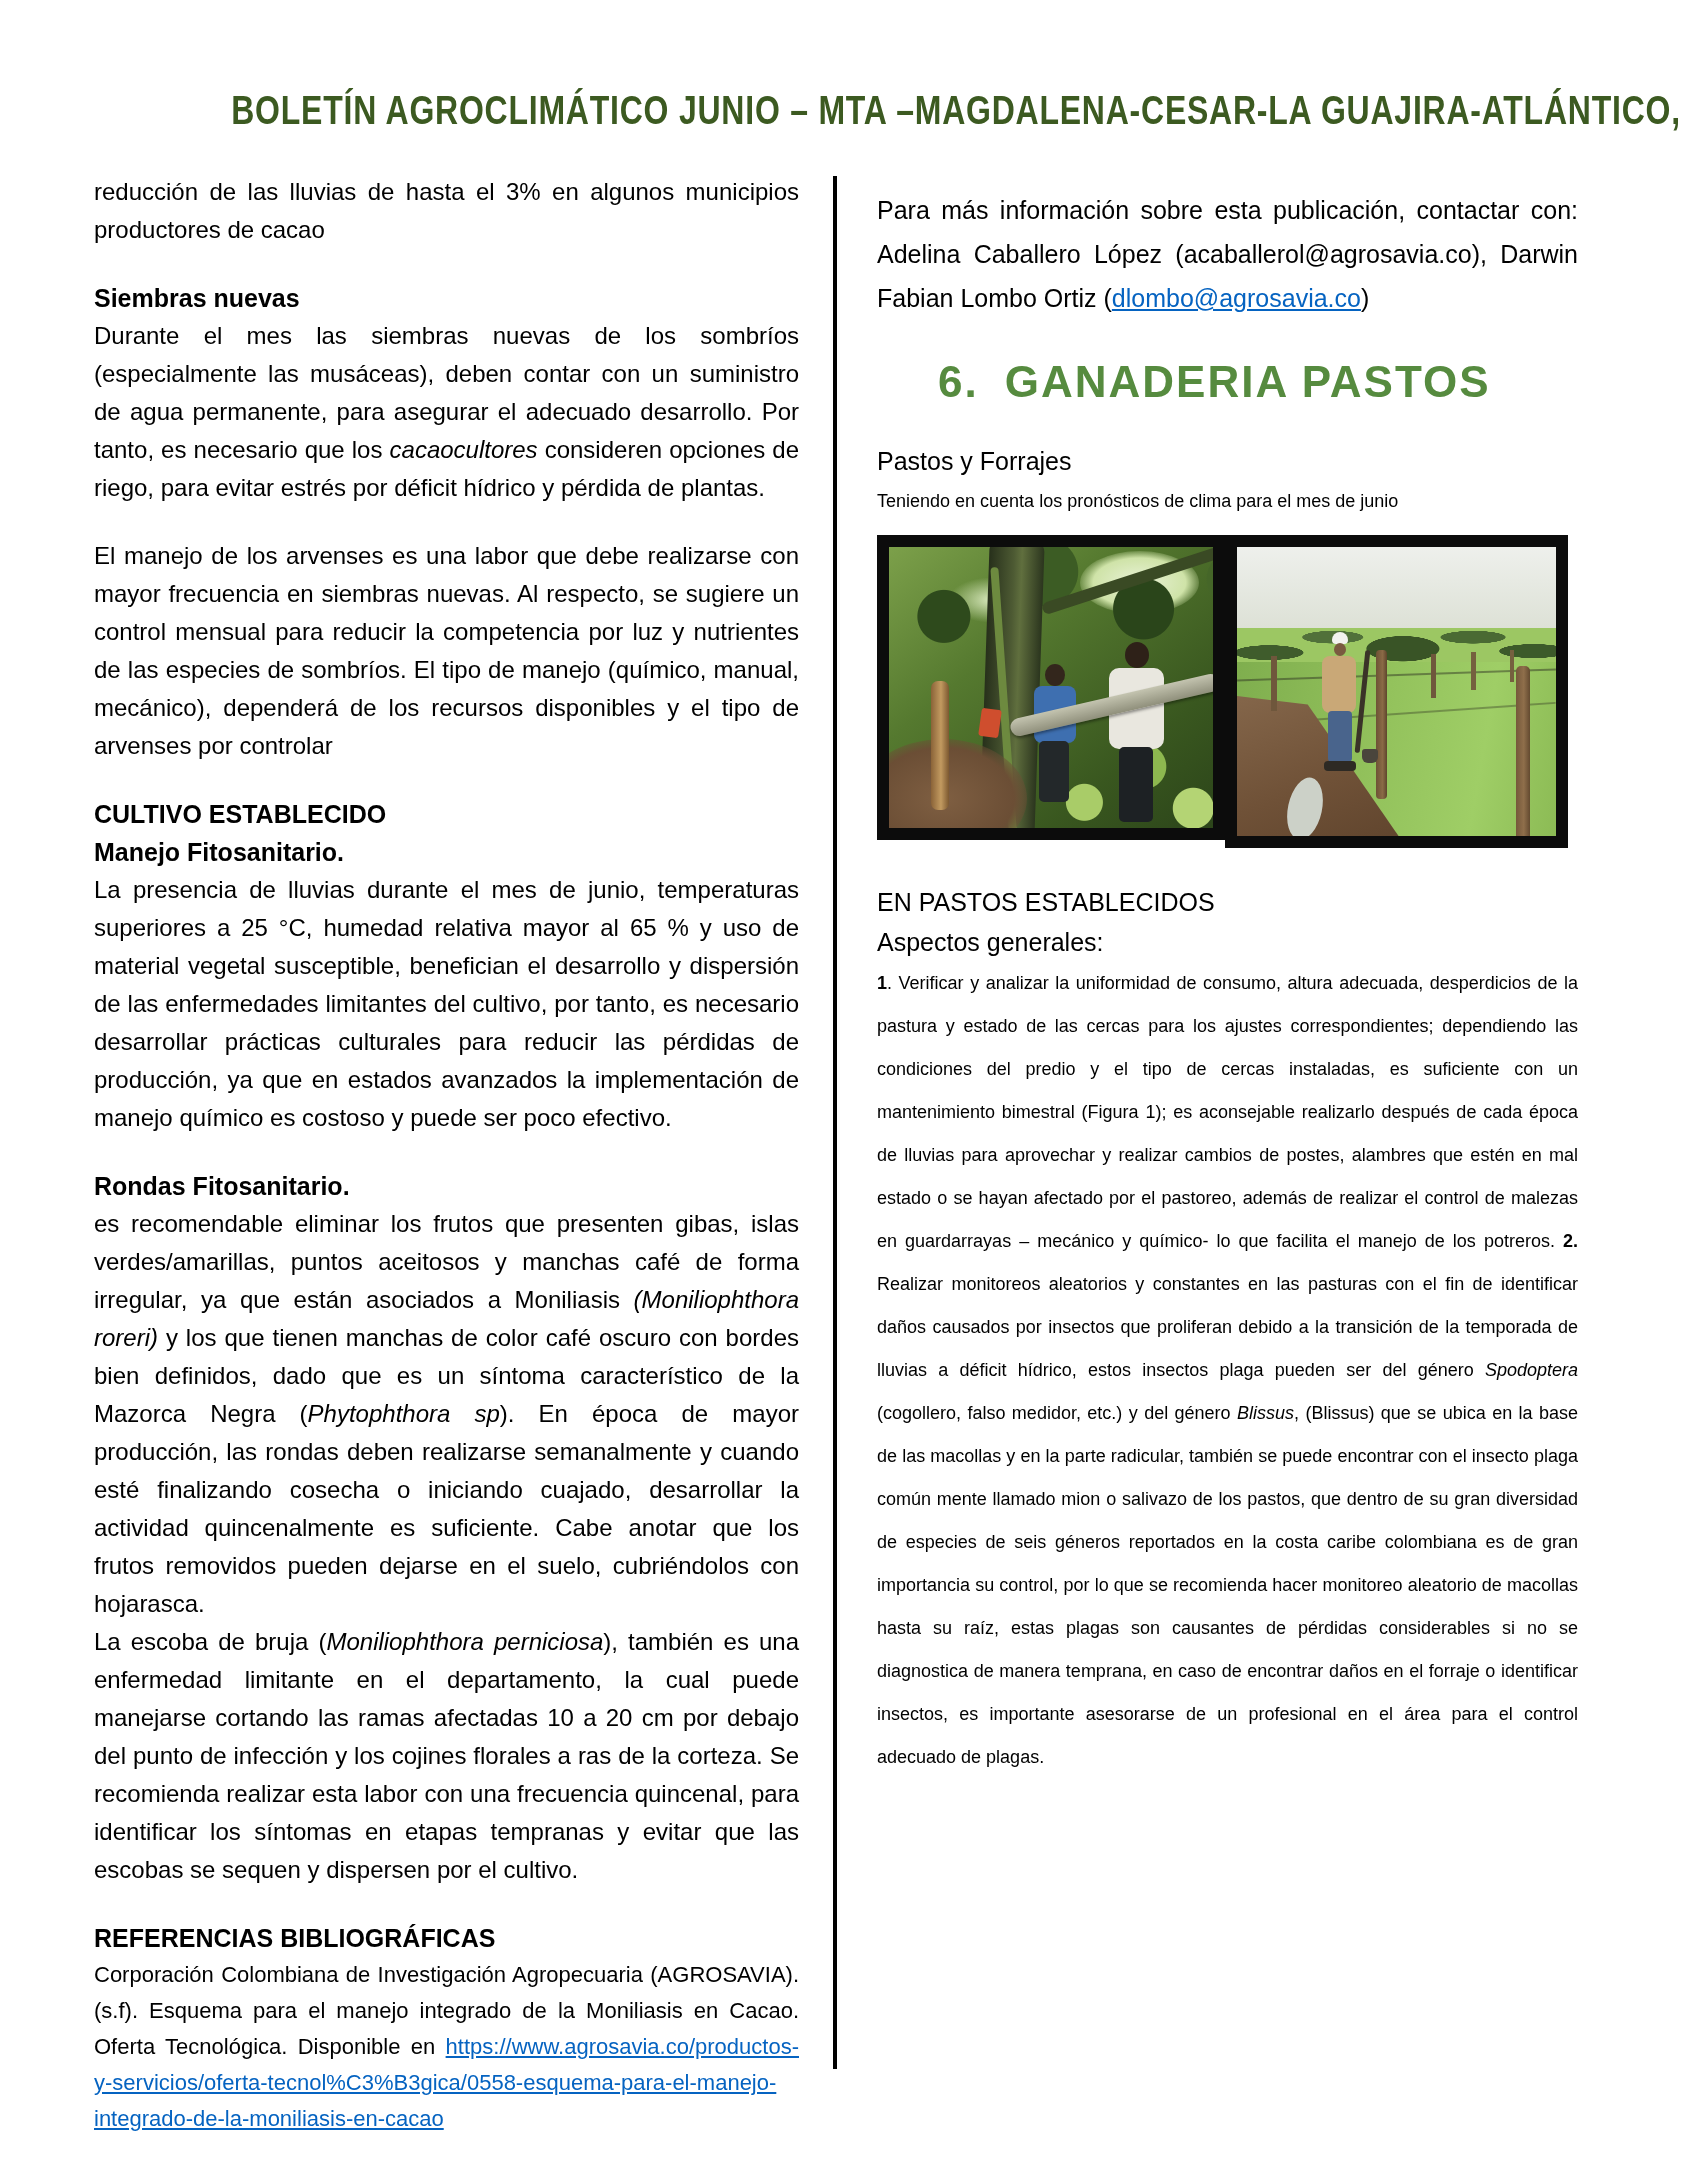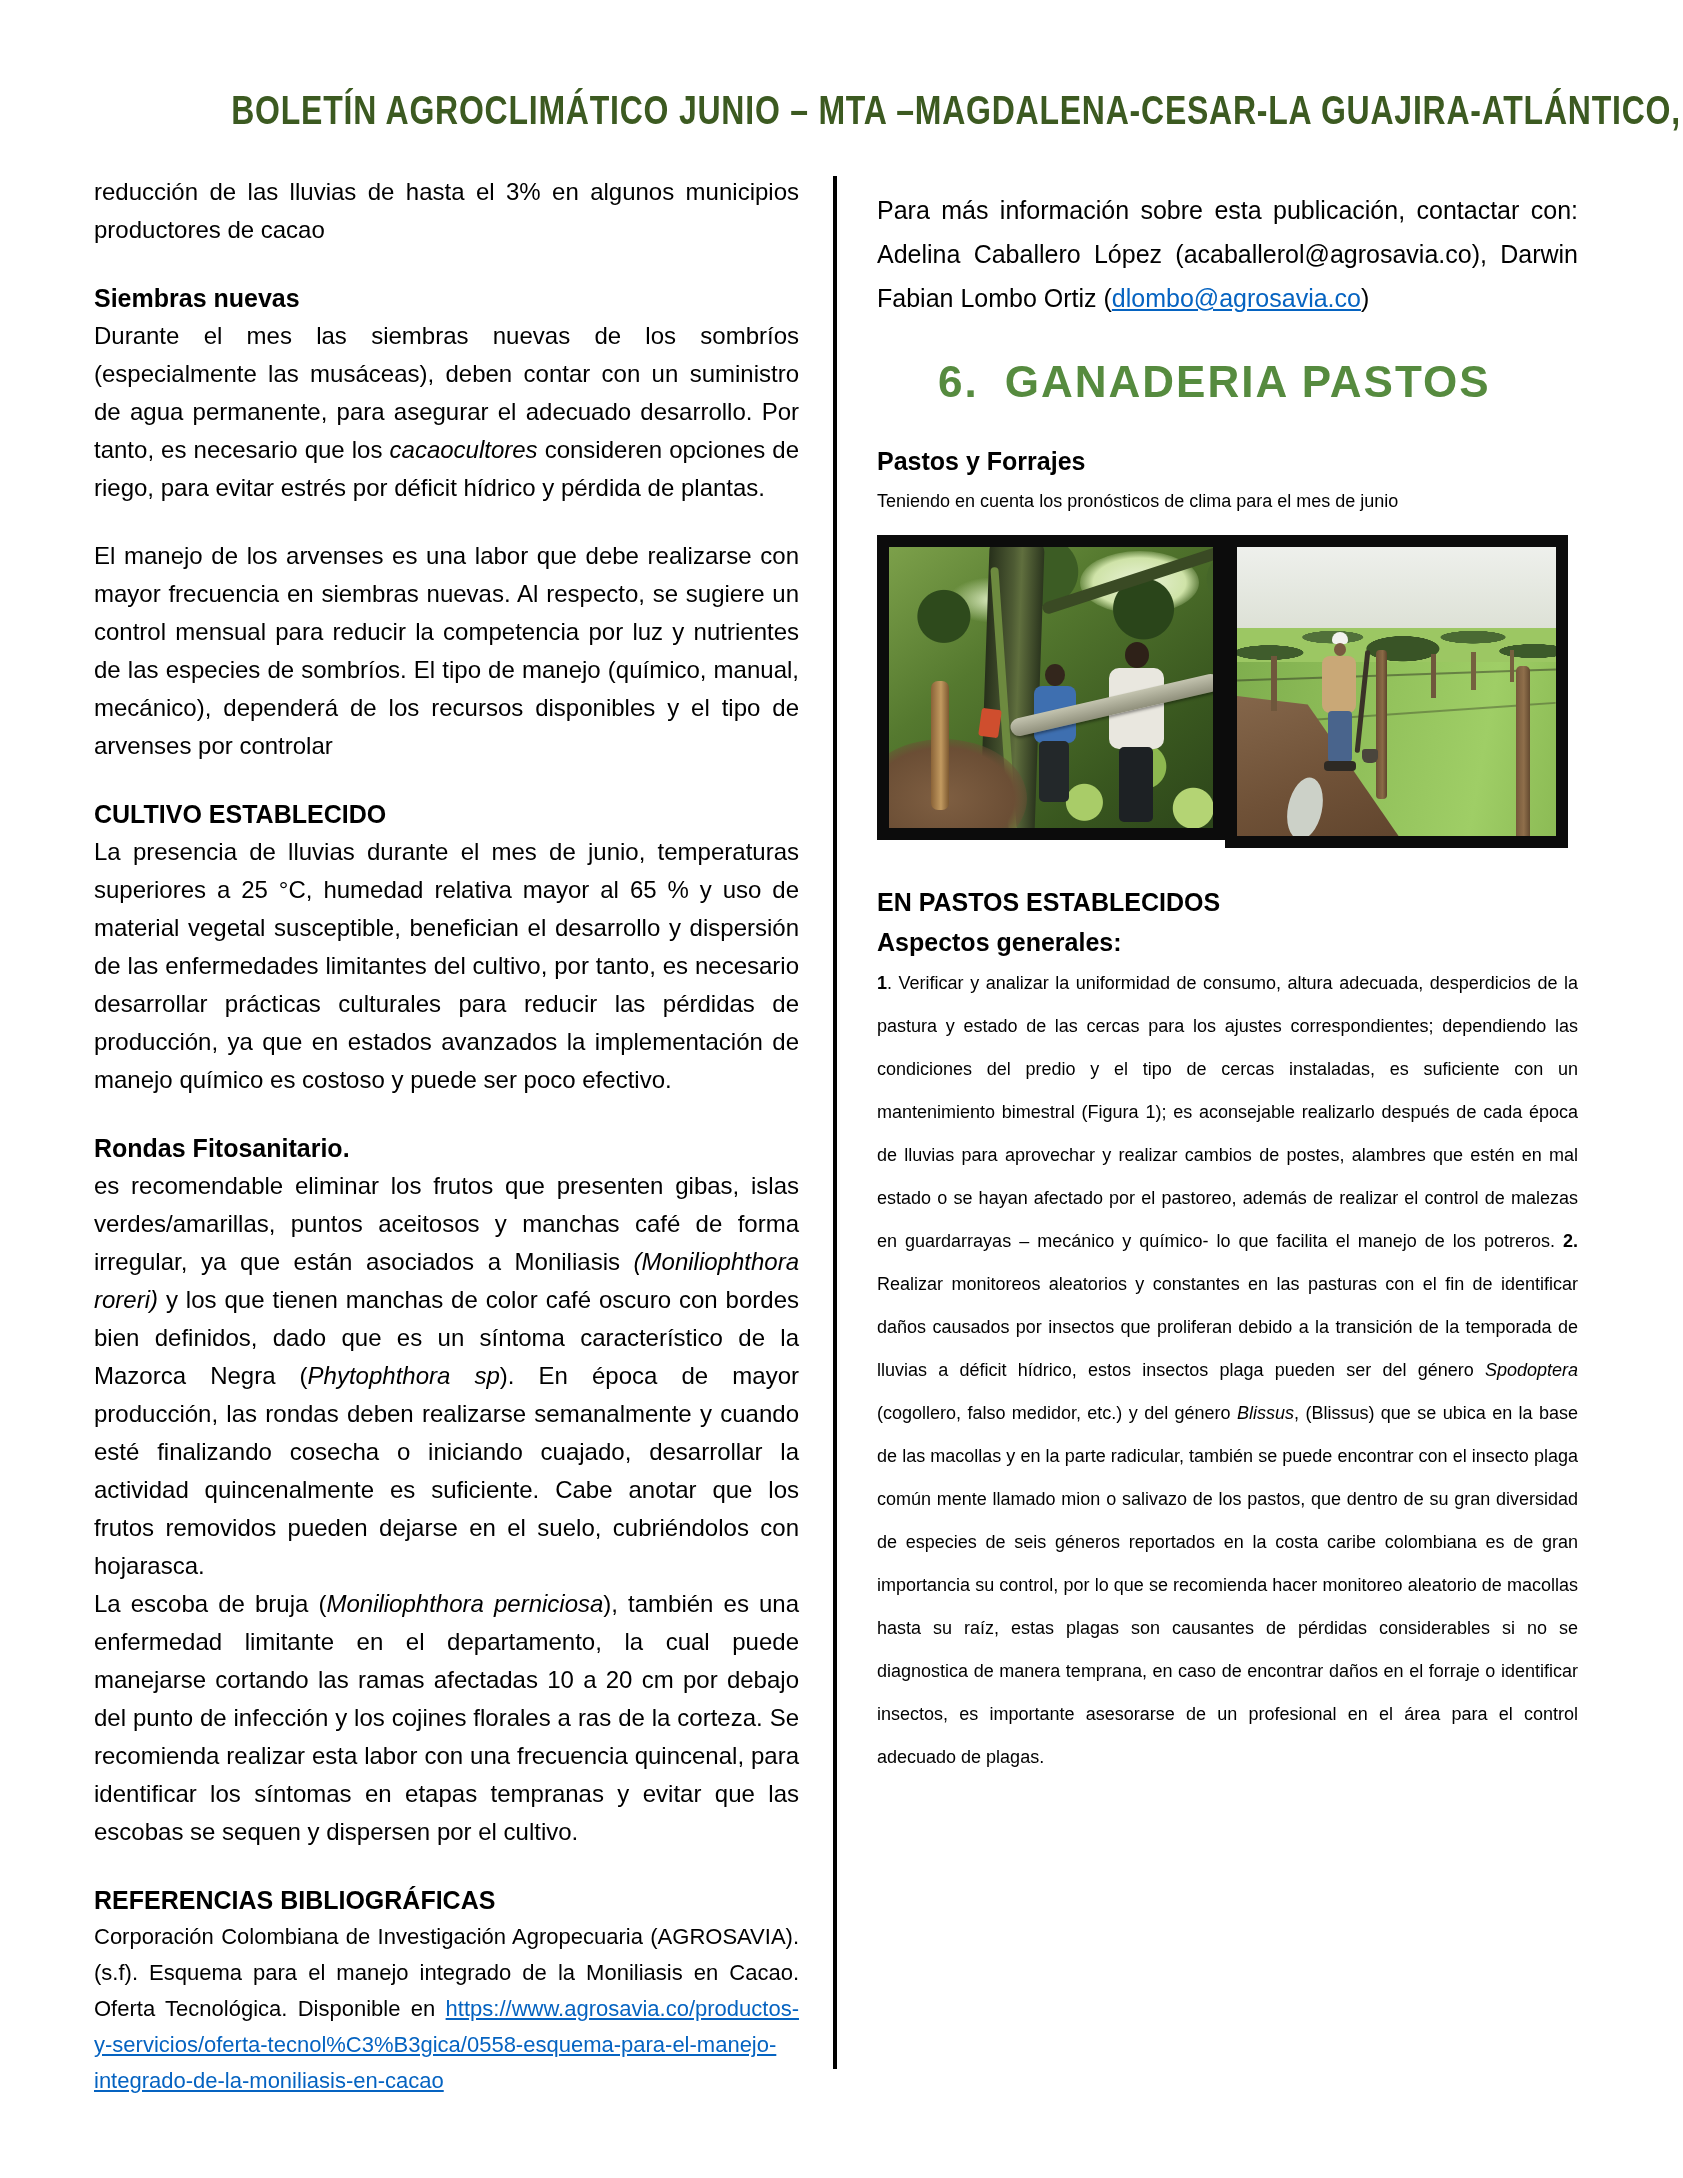--- a/index.html
+++ b/index.html
@@ -20,21 +20,21 @@
   .col-left{position:absolute;left:94px;top:173px;width:705px;}
   .col-right{position:absolute;left:877px;top:172px;width:701px;}
   .col-left p,.col-right p{margin:0;text-align:justify;}
   .col-left p{font-size:24px;line-height:38px;}
   .col-left h3{margin:0;font-size:25px;line-height:38px;font-weight:700;}
   .mt-g{margin-top:30px !important;}
   .small{font-size:22px !important;line-height:36px !important;}
   .contact{font-size:25px;line-height:44px;margin-top:16px !important;}
   .rbody{font-size:18px;line-height:43px;}
   .caption{font-size:23px;line-height:38px;text-align:left !important;margin-top:18px !important;}
-  .col-right h3{margin:0;font-size:25px;line-height:40px;font-weight:700;}
+  .col-right h3{margin:0;font-size:25px;line-height:40px;font-weight:400;}
   .col-right .h-gap{margin-top:34px;}
   .green-h{
     margin:36px 0 0 61px;font-size:44px;line-height:51px;font-weight:700;
     color:var(--grn,#568b3f);letter-spacing:2px;
   }
   .green-h .num{margin-right:26px;}
   .it{font-style:italic;}
   .b{font-weight:700;}
   a.lnk{color:var(--lnk,#0563c1);text-decoration:underline;cursor:pointer;overflow-wrap:anywhere;}
   
@@ -121,20 +121,21 @@
 
 <div class="col-left">
   <p>reducción de las lluvias de hasta el 3% en algunos municipios productores de cacao</p>
 
   <h3 class="mt-g">Siembras nuevas</h3>
   <p><span>Durante el mes las siembras nuevas de los sombríos (especialmente las musáceas), deben contar con un suministro de agua permanente, para asegurar el adecuado desarrollo. Por tanto, es necesario que los </span><span class="it">cacaocultores</span><span> consideren opciones de riego, para evitar estrés por déficit hídrico y pérdida de plantas.</span></p>
 
   <p class="mt-g">El manejo de los arvenses es una labor que debe realizarse con mayor frecuencia en siembras nuevas. Al respecto, se sugiere un control mensual para reducir la competencia por luz y nutrientes de las especies de sombríos. El tipo de manejo (químico, manual, mecánico), dependerá de los recursos disponibles y el tipo de arvenses por controlar</p>
 
   <h3 class="mt-g">CULTIVO ESTABLECIDO</h3>
+  <h3>Manejo Fitosanitario.</h3>
   <p>La presencia de lluvias durante el mes de junio, temperaturas superiores a 25 °C, humedad relativa mayor al 65 % y uso de material vegetal susceptible, benefician el desarrollo y dispersión de las enfermedades limitantes del cultivo, por tanto, es necesario desarrollar prácticas culturales para reducir las pérdidas de producción, ya que en estados avanzados la implementación de manejo químico es costoso y puede ser poco efectivo.</p>
 
   <h3 class="mt-g">Rondas Fitosanitario.</h3>
   <p><span>es recomendable eliminar los frutos que presenten gibas, islas verdes/amarillas, puntos aceitosos y manchas café de forma irregular, ya que están asociados a Moniliasis </span><span class="it">(Moniliophthora roreri)</span><span> y los que tienen manchas de color café oscuro con bordes bien definidos, dado que es un síntoma característico de la Mazorca Negra (</span><span class="it">Phytophthora sp</span><span>). En época de mayor producción, las rondas deben realizarse semanalmente y cuando esté finalizando cosecha o iniciando cuajado, desarrollar la actividad quincenalmente es suficiente. Cabe anotar que los frutos removidos pueden dejarse en el suelo, cubriéndolos con hojarasca.</span></p>
   <p><span>La escoba de bruja (</span><span class="it">Moniliophthora perniciosa</span><span>), también es una enfermedad limitante en el departamento, la cual puede manejarse cortando las ramas afectadas 10 a 20 cm por debajo del punto de infección y los cojines florales a ras de la corteza. Se recomienda realizar esta labor con una frecuencia quincenal, para identificar los síntomas en etapas tempranas y evitar que las escobas se sequen y dispersen por el cultivo.</span></p>
 
   <h3 class="mt-g">REFERENCIAS BIBLIOGRÁFICAS</h3>
   <p class="small"><span>Corporación Colombiana de Investigación Agropecuaria (AGROSAVIA). (s.f). Esquema para el manejo integrado de la Moniliasis en Cacao. Oferta Tecnológica. Disponible en </span><a class="lnk" href="#">https://www.agrosavia.co/productos-y-servicios/oferta-tecnol%C3%B3gica/0558-esquema-para-el-manejo-integrado-de-la-moniliasis-en-cacao</a></p>
 </div>
 

